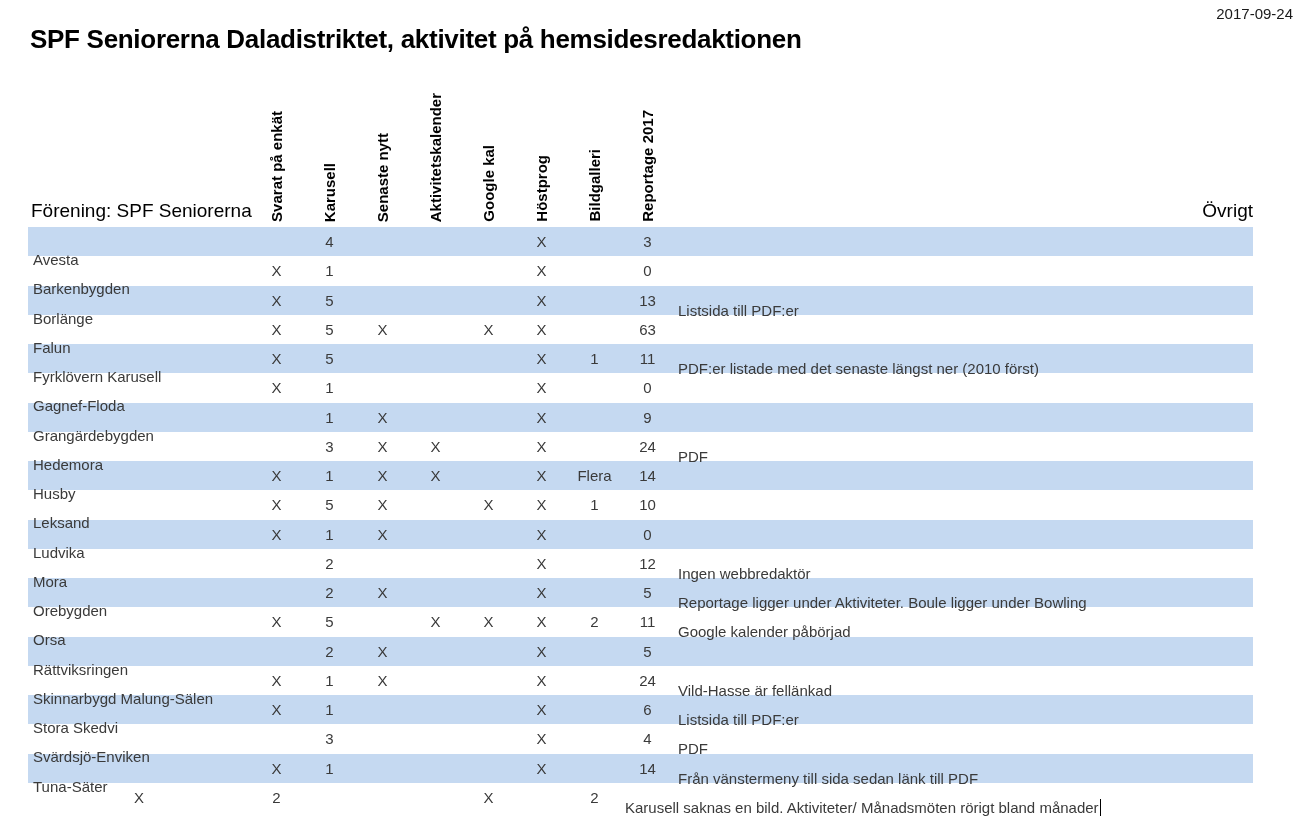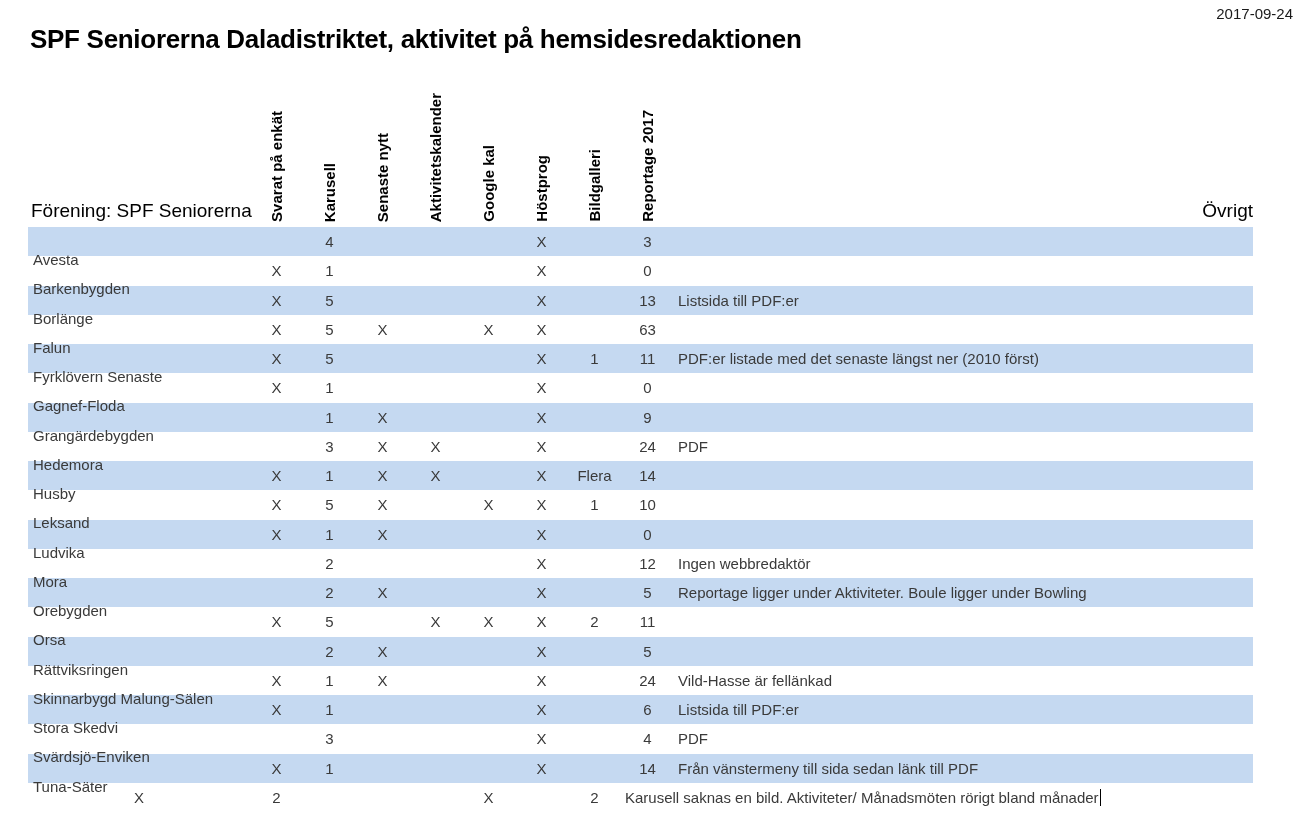--- a/index.html
+++ b/index.html
@@ -63,21 +63,21 @@
   .row {
     height: 29.25px;
     line-height: 29.25px;
     font-size: 15px;
     color: #3a3a3a;
   }
   .row.stripe { background: var(--stripe, #C5D9F1); }
   .cell { overflow: visible; white-space: nowrap; }
   .cell.name { padding-left: 5px; margin-top: 18px; }
   .cell.c { text-align: center; }
-  .cell.ovrigt { padding-left: 4px; }
+  .cell.ovrigt { padding-left: 4px; margin-top: 10px; }
   .text-cursor {
     display: inline-block;
     width: 1px; height: 17px;
     background: #000000;
     vertical-align: -3px;
     margin-left: 1px;
   }
 </style>
 </head>
 <body>
@@ -142,21 +142,21 @@
         <div class="cell c">5</div>
         <div class="cell c">X</div>
         <div class="cell c"></div>
         <div class="cell c">X</div>
         <div class="cell c">X</div>
         <div class="cell c"></div>
         <div class="cell c">63</div>
         <div class="cell ovrigt"><span></span></div>
       </div>
       <div class="grid-row row stripe">
-        <div class="cell name">Fyrklövern Senaste</div>
+        <div class="cell name">Fyrklövern Karusell</div>
         <div class="cell c">X</div>
         <div class="cell c">5</div>
         <div class="cell c"></div>
         <div class="cell c"></div>
         <div class="cell c"></div>
         <div class="cell c">X</div>
         <div class="cell c">1</div>
         <div class="cell c">11</div>
         <div class="cell ovrigt"><span>PDF:er listade med det senaste längst ner (2010 först)</span></div>
       </div>
@@ -258,20 +258,21 @@
       <div class="grid-row row">
         <div class="cell name">Orsa</div>
         <div class="cell c">X</div>
         <div class="cell c">5</div>
         <div class="cell c"></div>
         <div class="cell c">X</div>
         <div class="cell c">X</div>
         <div class="cell c">X</div>
         <div class="cell c">2</div>
         <div class="cell c">11</div>
+        <div class="cell ovrigt"><span>Google kalender påbörjad</span></div>
       </div>
       <div class="grid-row row stripe">
         <div class="cell name">Rättviksringen</div>
         <div class="cell c"></div>
         <div class="cell c">2</div>
         <div class="cell c">X</div>
         <div class="cell c"></div>
         <div class="cell c"></div>
         <div class="cell c">X</div>
         <div class="cell c"></div>

